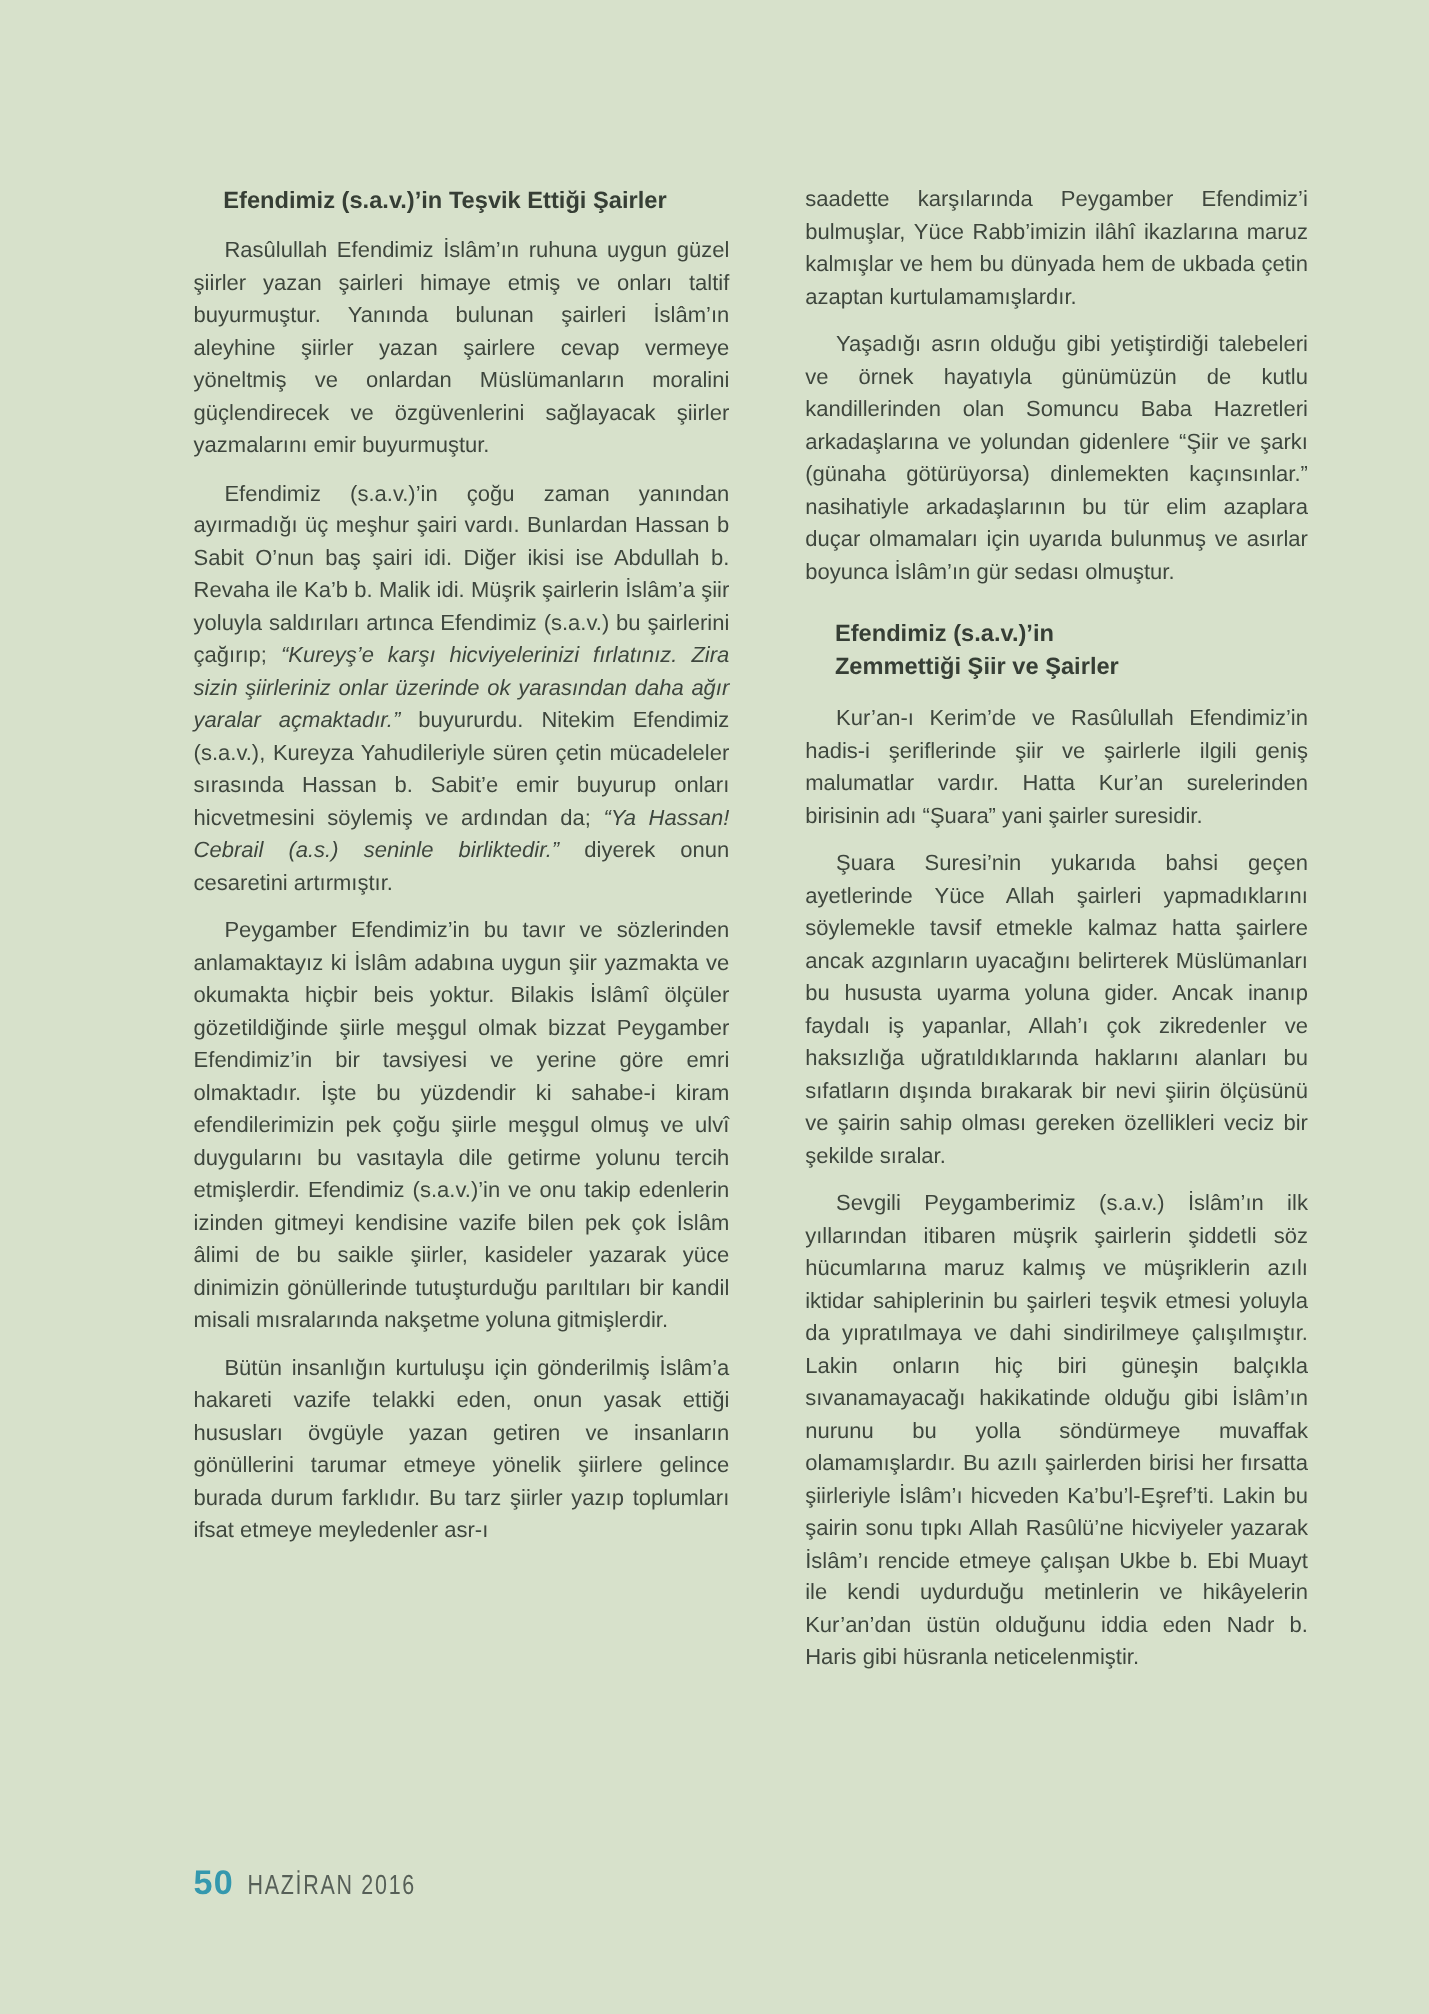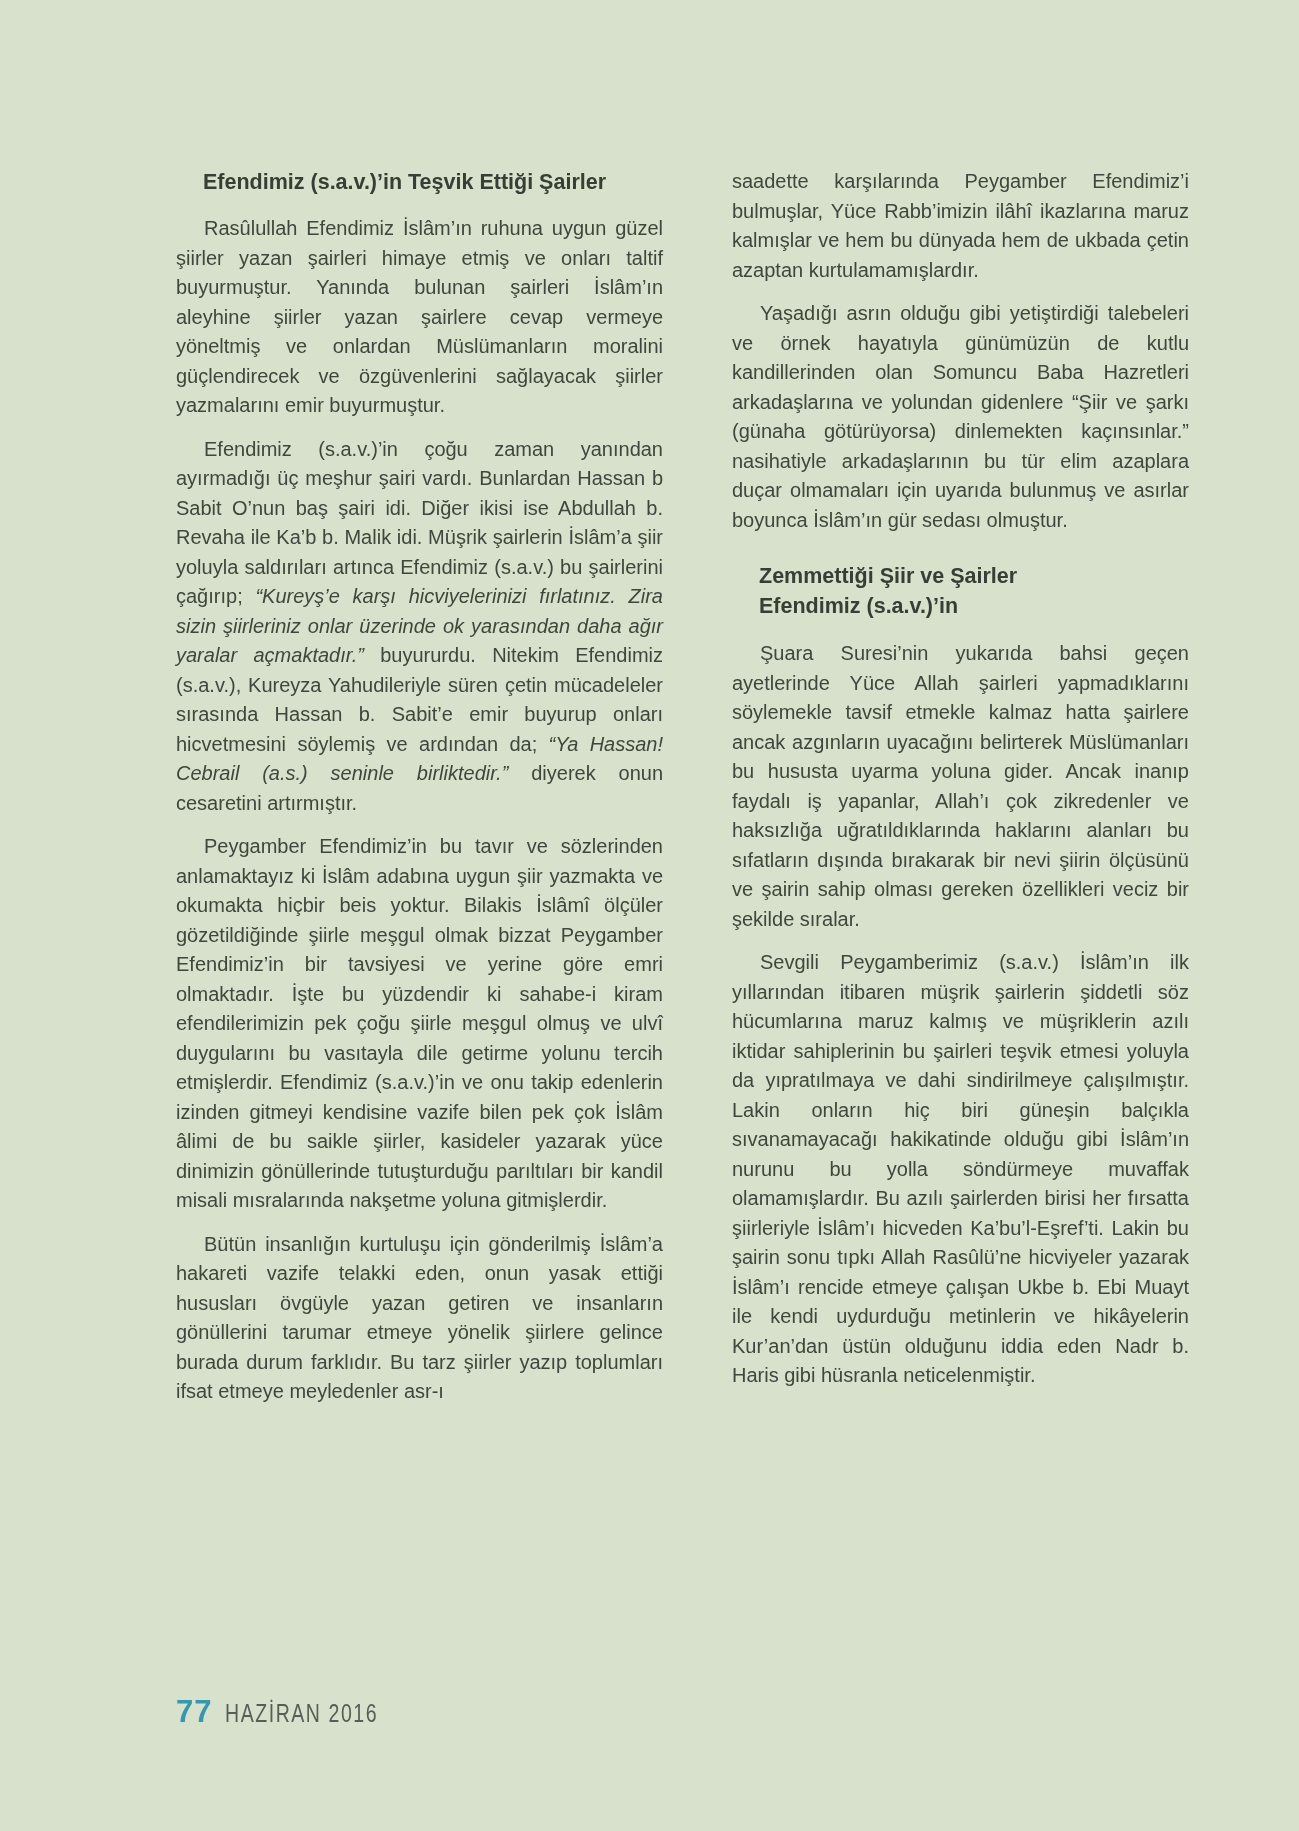--- a/index.html
+++ b/index.html
@@ -93,28 +93,29 @@
 
     <p>Bütün insanlığın kurtuluşu için gönderilmiş İslâm’a hakareti vazife telakki eden, onun yasak ettiği hususları övgüyle yazan getiren ve insanların gönüllerini tarumar etmeye yönelik şiirlere gelince burada durum farklıdır. Bu tarz şiirler yazıp toplumları ifsat etmeye meyledenler asr-ı</p>
   </div>
 
   <div class="column col-right">
     <p class="no-indent">saadette karşılarında Peygamber Efendimiz’i bulmuşlar, Yüce Rabb’imizin ilâhî ikazlarına maruz kalmışlar ve hem bu dünyada hem de ukbada çetin azaptan kurtulamamışlardır.</p>
 
     <p>Yaşadığı asrın olduğu gibi yetiştirdiği talebeleri ve örnek hayatıyla günümüzün de kutlu kandillerinden olan Somuncu Baba Hazretleri arkadaşlarına ve yolundan gidenlere “Şiir ve şarkı (günaha götürüyorsa) dinlemekten kaçınsınlar.” nasihatiyle arkadaşlarının bu tür elim azaplara duçar olmamaları için uyarıda bulunmuş ve asırlar boyunca İslâm’ın gür sedası olmuştur.</p>
 
     <h2 class="article-heading mid-heading">
+        <span class="hline">Efendimiz (s.a.v.)’in</span>
         <span class="hline">Zemmettiği Şiir ve Şairler</span>
-        <span class="hline">Efendimiz (s.a.v.)’in</span>
       </h2>
 
+    <p>Kur’an-ı Kerim’de ve Rasûlullah Efendimiz’in hadis-i şeriflerinde şiir ve şairlerle ilgili geniş malumatlar vardır. Hatta Kur’an surelerinden birisinin adı “Şuara” yani şairler suresidir.</p>
 
     <p>Şuara Suresi’nin yukarıda bahsi geçen ayetlerinde Yüce Allah şairleri yapmadıklarını söylemekle tavsif etmekle kalmaz hatta şairlere ancak azgınların uyacağını belirterek Müslümanları bu hususta uyarma yoluna gider. Ancak inanıp faydalı iş yapanlar, Allah’ı çok zikredenler ve haksızlığa uğratıldıklarında haklarını alanları bu sıfatların dışında bırakarak bir nevi şiirin ölçüsünü ve şairin sahip olması gereken özellikleri veciz bir şekilde sıralar.</p>
 
     <p>Sevgili Peygamberimiz (s.a.v.) İslâm’ın ilk yıllarından itibaren müşrik şairlerin şiddetli söz hücumlarına maruz kalmış ve müşriklerin azılı iktidar sahiplerinin bu şairleri teşvik etmesi yoluyla da yıpratılmaya ve dahi sindirilmeye çalışılmıştır. Lakin onların hiç biri güneşin balçıkla sıvanamayacağı hakikatinde olduğu gibi İslâm’ın nurunu bu yolla söndürmeye muvaffak olamamışlardır. Bu azılı şairlerden birisi her fırsatta şiirleriyle İslâm’ı hicveden Ka’bu’l-Eşref’ti. Lakin bu şairin sonu tıpkı Allah Rasûlü’ne hicviyeler yazarak İslâm’ı rencide etmeye çalışan Ukbe b. Ebi Muayt ile kendi uydurduğu metinlerin ve hikâyelerin Kur’an’dan üstün olduğunu iddia eden Nadr b. Haris gibi hüsranla neticelenmiştir.</p>
   </div>
 
   <div class="footer">
-    <span class="page-number">77</span>
+    <span class="page-number">50</span>
     <span class="issue-date">HAZİRAN 2016</span>
   </div>
 
 </div>
 
 </body></html>

